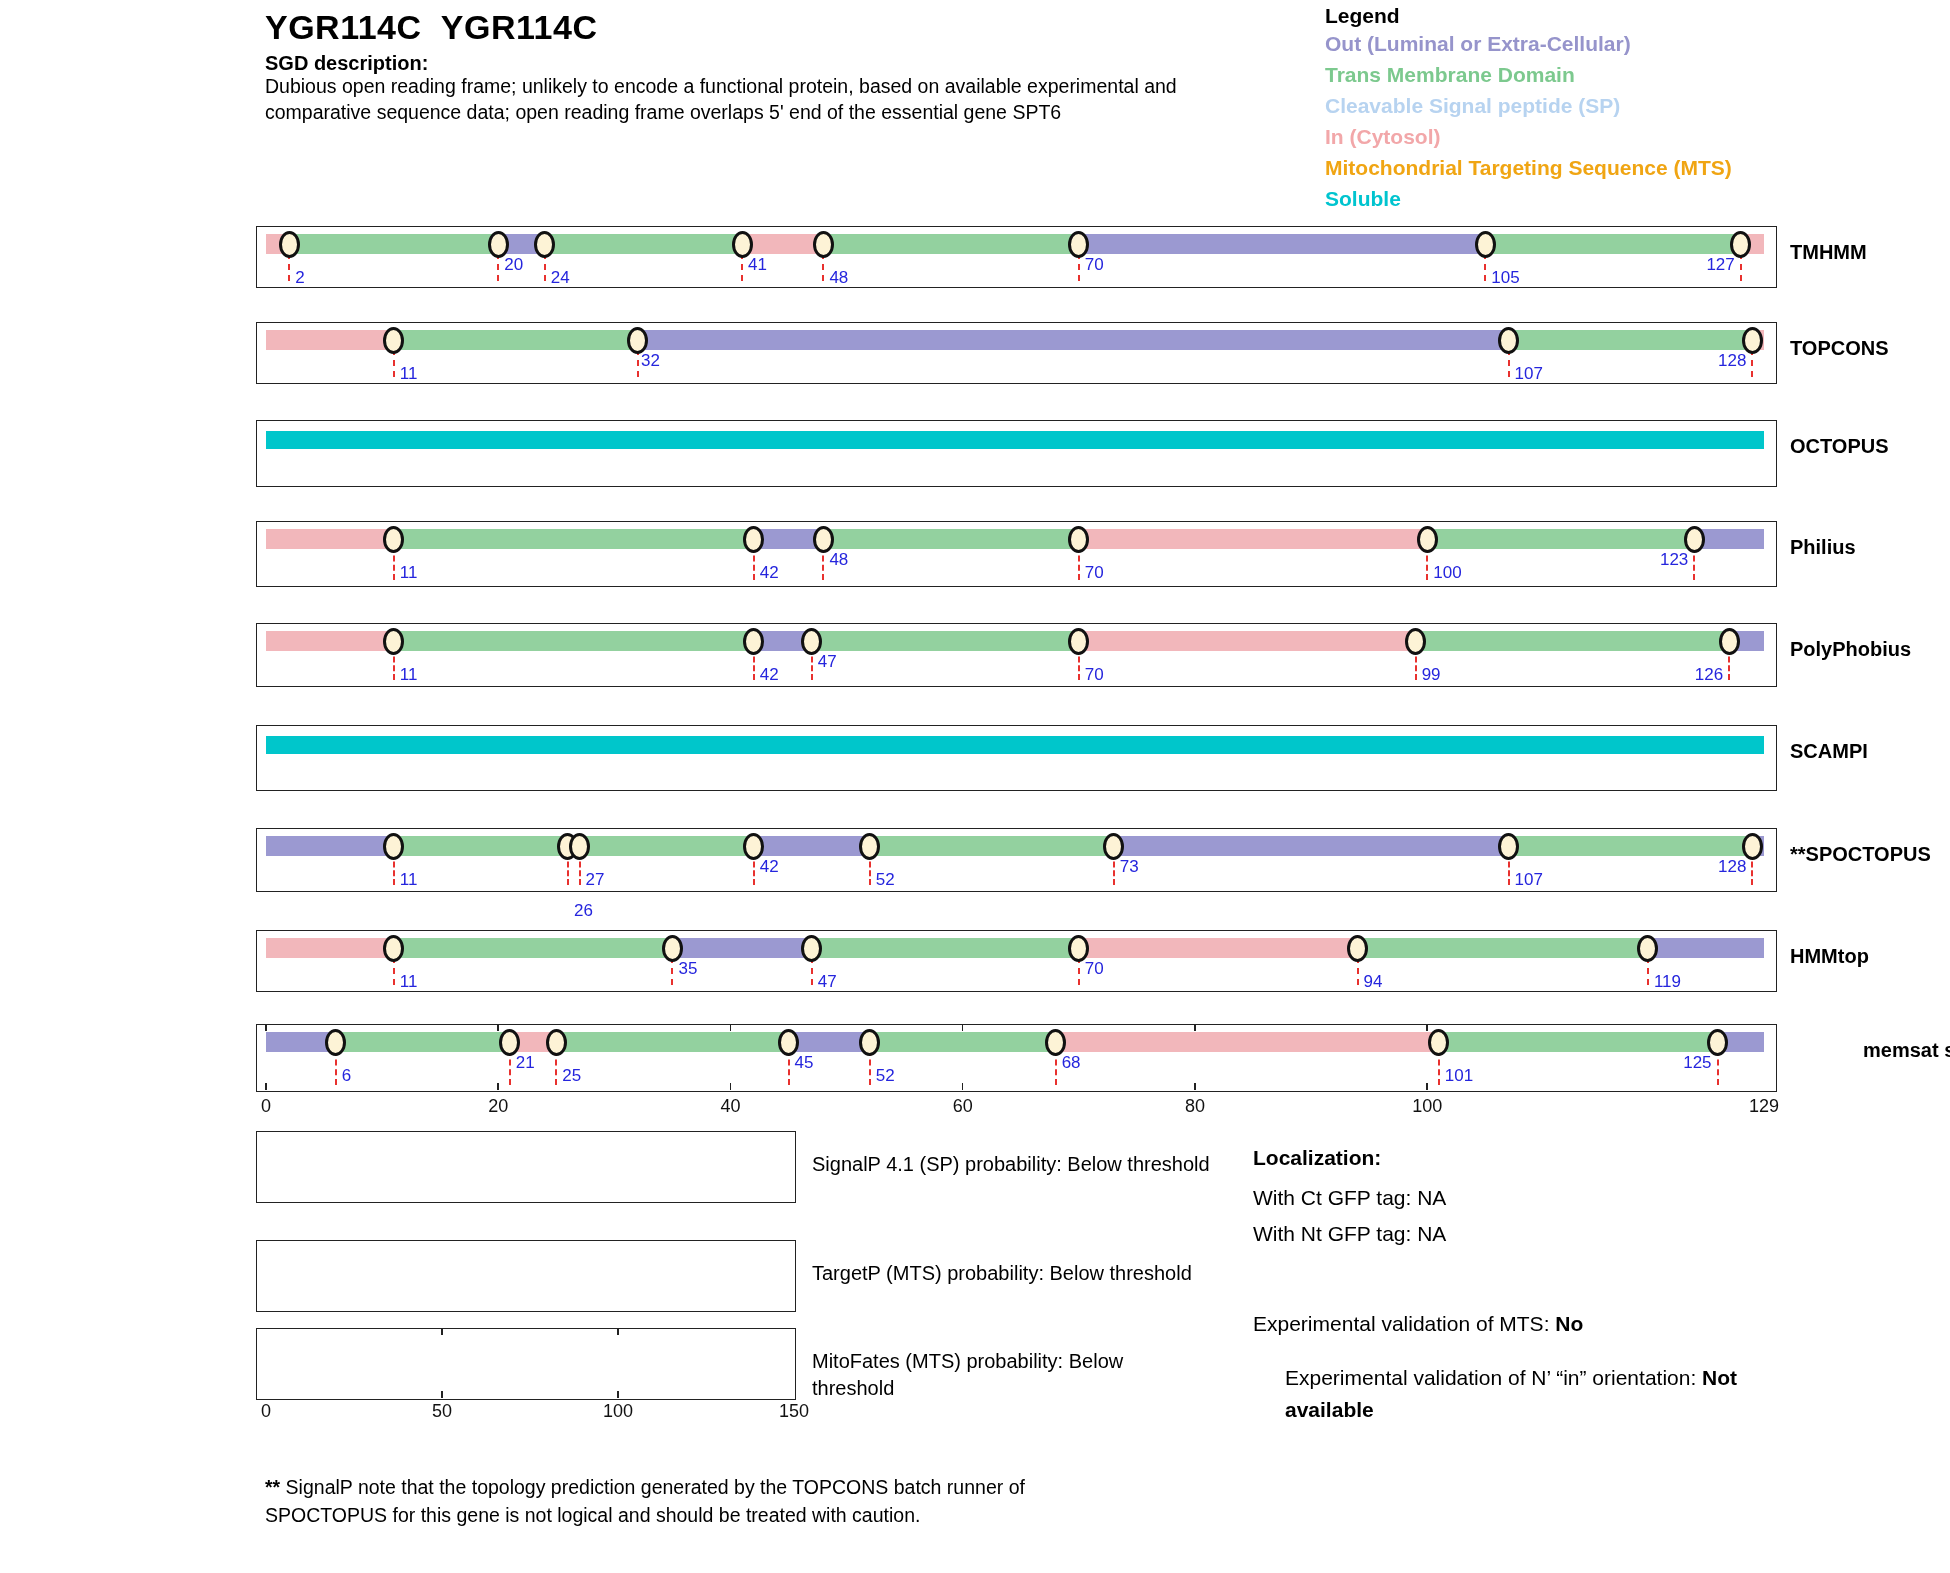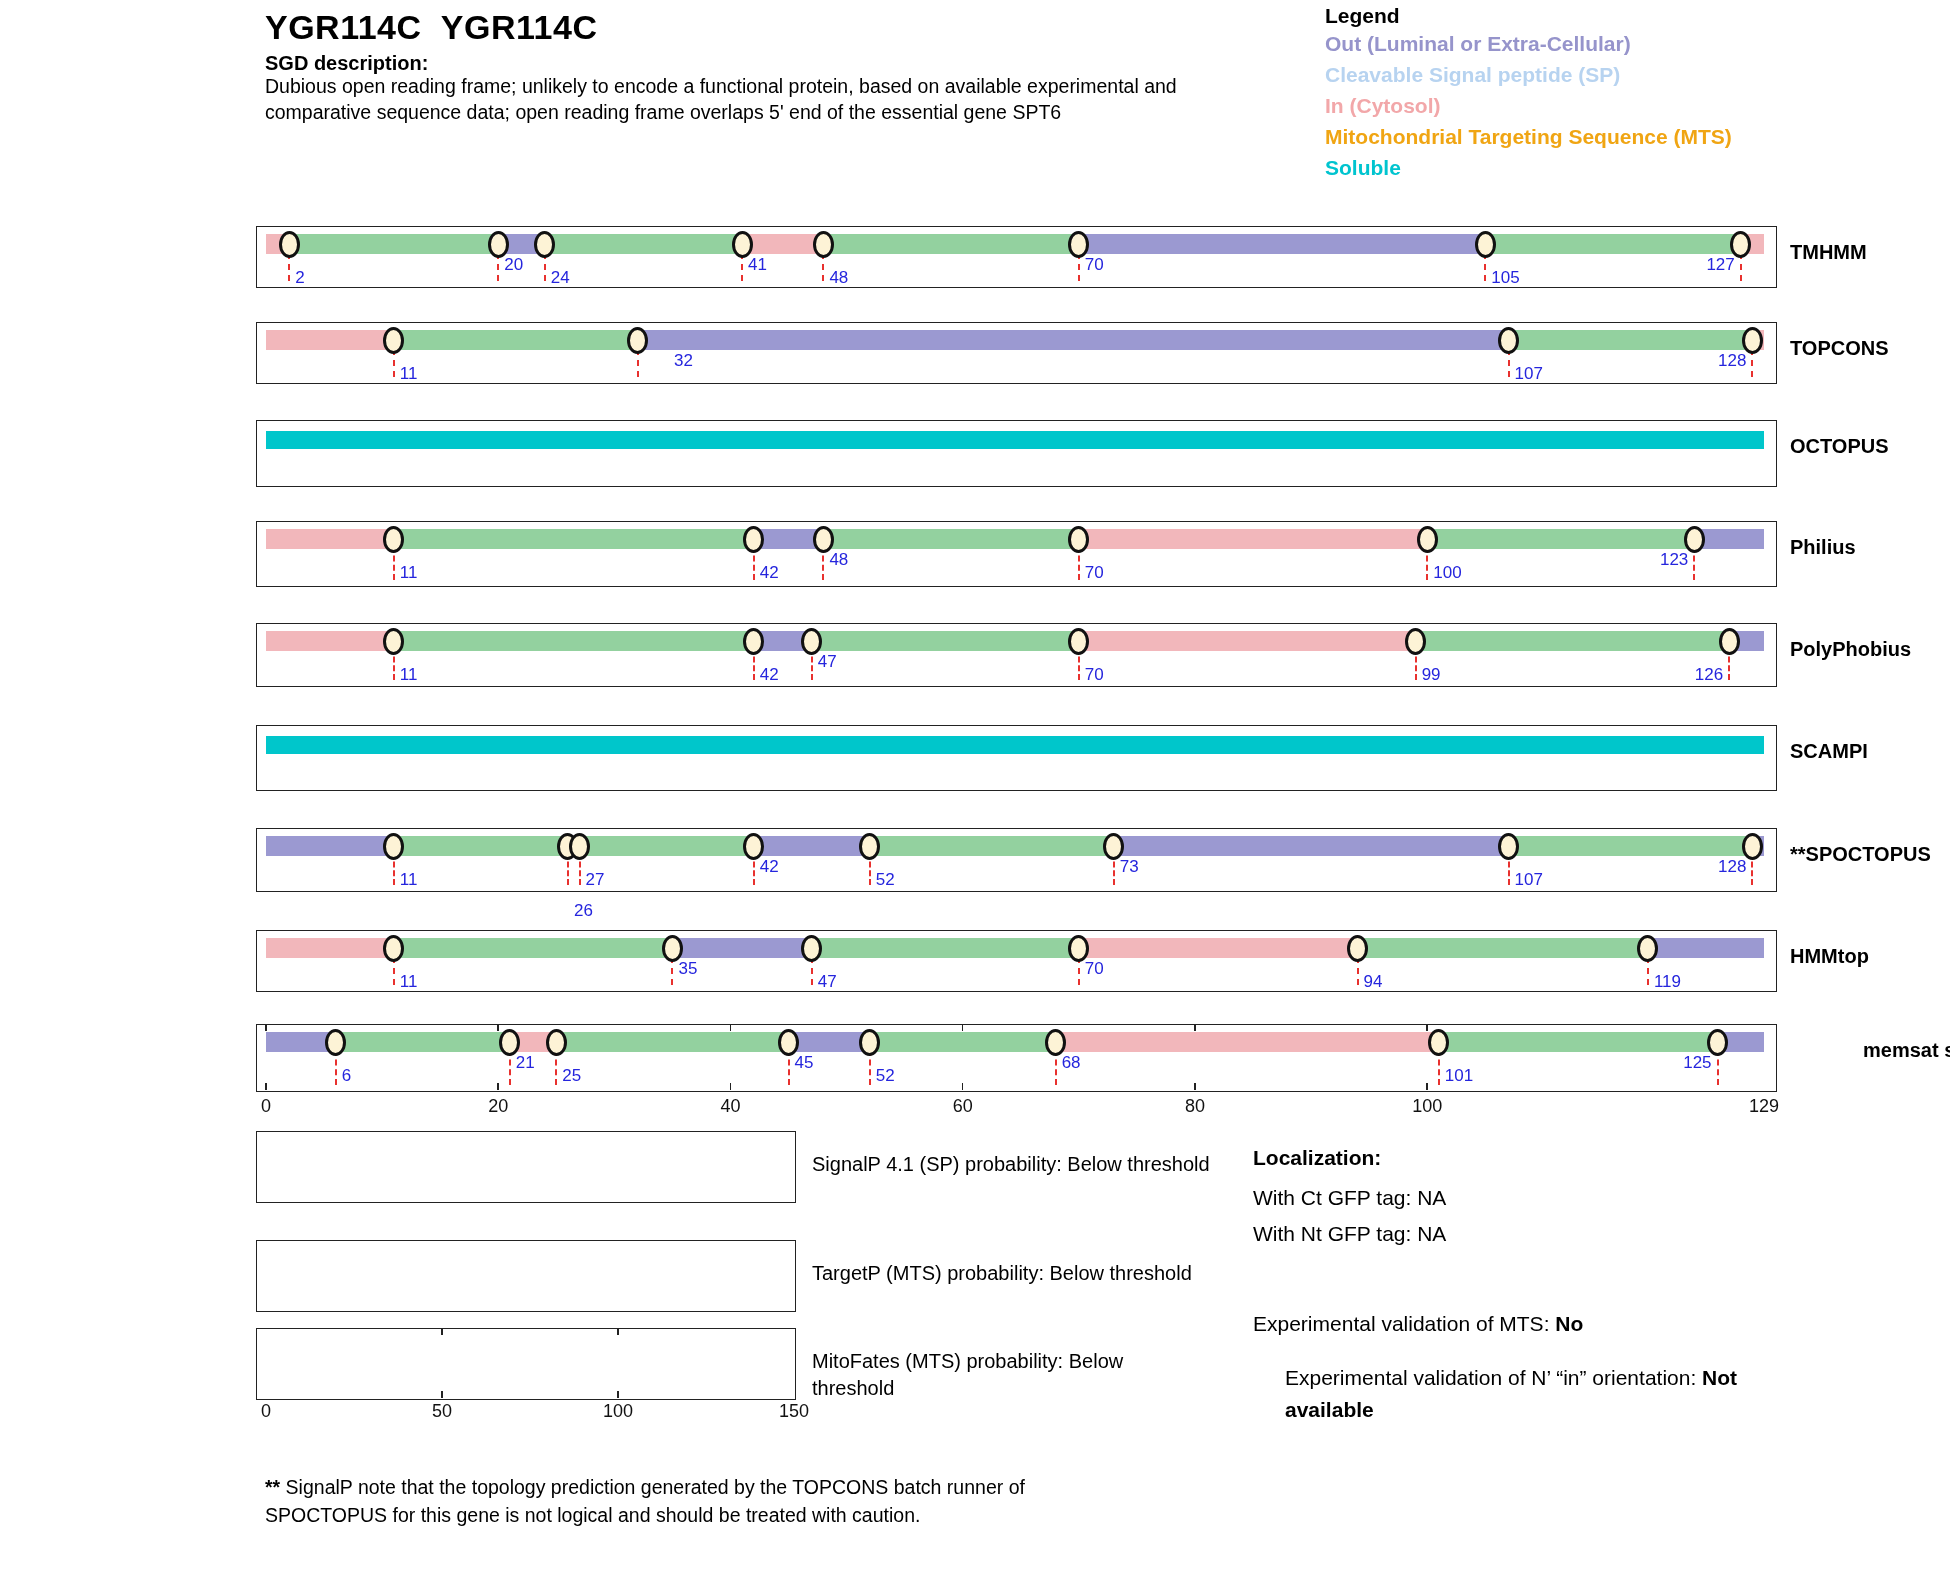--- a/index.html
+++ b/index.html
@@ -34,20 +34,21 @@
 
   <div class="abs page-title" style="left:265px;top:8px;">YGR114C  YGR114C</div>
 
   <div class="abs sgd-label" style="left:265px;top:52px;">SGD description:</div>
   <div class="abs sgd-desc" style="left:265px;top:73px;">Dubious open reading frame; unlikely to encode a functional protein, based on available experimental and comparative sequence data; open reading frame overlaps 5' end of the essential gene SPT6</div>
 
   <div class="abs" style="left:1325px;top:4px;">
     <div class="legend-title">Legend</div>
     <div id="legend-items">
         <div class="legend-item" style="color: rgb(150, 148, 203);">Out (Luminal or Extra-Cellular)</div>
+        <div class="legend-item" style="color: rgb(124, 201, 142);">Trans Membrane Domain</div>
         <div class="legend-item" style="color: rgb(183, 211, 240);">Cleavable Signal peptide (SP)</div>
         <div class="legend-item" style="color: rgb(242, 167, 169);">In (Cytosol)</div>
         <div class="legend-item" style="color: rgb(240, 165, 19);">Mitochondrial Targeting Sequence (MTS)</div>
         <div class="legend-item" style="color: rgb(0, 196, 207);">Soluble</div>
       </div>
   </div>
 
   <div id="tracks">
       <div class="abs track-box" style="left: 256px; top: 226px; width: 1519px; height: 60px;"></div>
       <div class="abs track-label" style="left: 1790px; top: 241px;">TMHMM</div>
@@ -89,21 +90,21 @@
       <div class="seg" style="left: 266px; width: 127.736px; top: 330px; height: 20px; background: rgb(242, 183, 187);"></div>
       <div class="seg" style="left: 393.736px; width: 243.86px; top: 330px; height: 20px; background: rgb(147, 209, 159);"></div>
       <div class="seg" style="left: 637.597px; width: 870.93px; top: 330px; height: 20px; background: rgb(155, 153, 209);"></div>
       <div class="seg" style="left: 1508.53px; width: 243.86px; top: 330px; height: 20px; background: rgb(147, 209, 159);"></div>
       <div class="seg" style="left: 1752.39px; width: 11.6124px; top: 330px; height: 20px; background: rgb(242, 183, 187);"></div>
       <div class="dashline" style="left: 392.736px; top: 338px; height: 39px; border-left-color: rgb(232, 49, 46);"></div>
       <div class="marker" style="left: 383.236px; top: 327px; background: rgb(253, 243, 214);"></div>
       <div class="mnum" style="left: 399.736px; top: 364px; color: rgb(37, 37, 221);">11</div>
       <div class="dashline" style="left: 636.597px; top: 338px; height: 39px; border-left-color: rgb(232, 49, 46);"></div>
       <div class="marker" style="left: 627.097px; top: 327px; background: rgb(253, 243, 214);"></div>
-      <div class="mnum" style="left: 674px; top: 351px; color: rgb(37, 37, 221);">32</div>
+      <div class="mnum" style="left: 641px; top: 351px; color: rgb(37, 37, 221);">32</div>
       <div class="dashline" style="left: 1507.53px; top: 338px; height: 39px; border-left-color: rgb(232, 49, 46);"></div>
       <div class="marker" style="left: 1498.03px; top: 327px; background: rgb(253, 243, 214);"></div>
       <div class="mnum" style="left: 1514.53px; top: 364px; color: rgb(37, 37, 221);">107</div>
       <div class="dashline" style="left: 1751.39px; top: 338px; height: 39px; border-left-color: rgb(232, 49, 46);"></div>
       <div class="marker" style="left: 1741.89px; top: 327px; background: rgb(253, 243, 214);"></div>
       <div class="mnum left" style="left: 1746.39px; top: 351px; color: rgb(37, 37, 221);">128</div>
       <div class="abs track-box" style="left: 256px; top: 420px; width: 1519px; height: 65px;"></div>
       <div class="abs track-label" style="left: 1790px; top: 435px;">OCTOPUS</div>
       <div class="seg" style="left: 266px; width: 1498px; top: 431px; height: 18px; background: rgb(0, 198, 203);"></div>
       <div class="abs track-box" style="left: 256px; top: 521px; width: 1519px; height: 64px;"></div>

